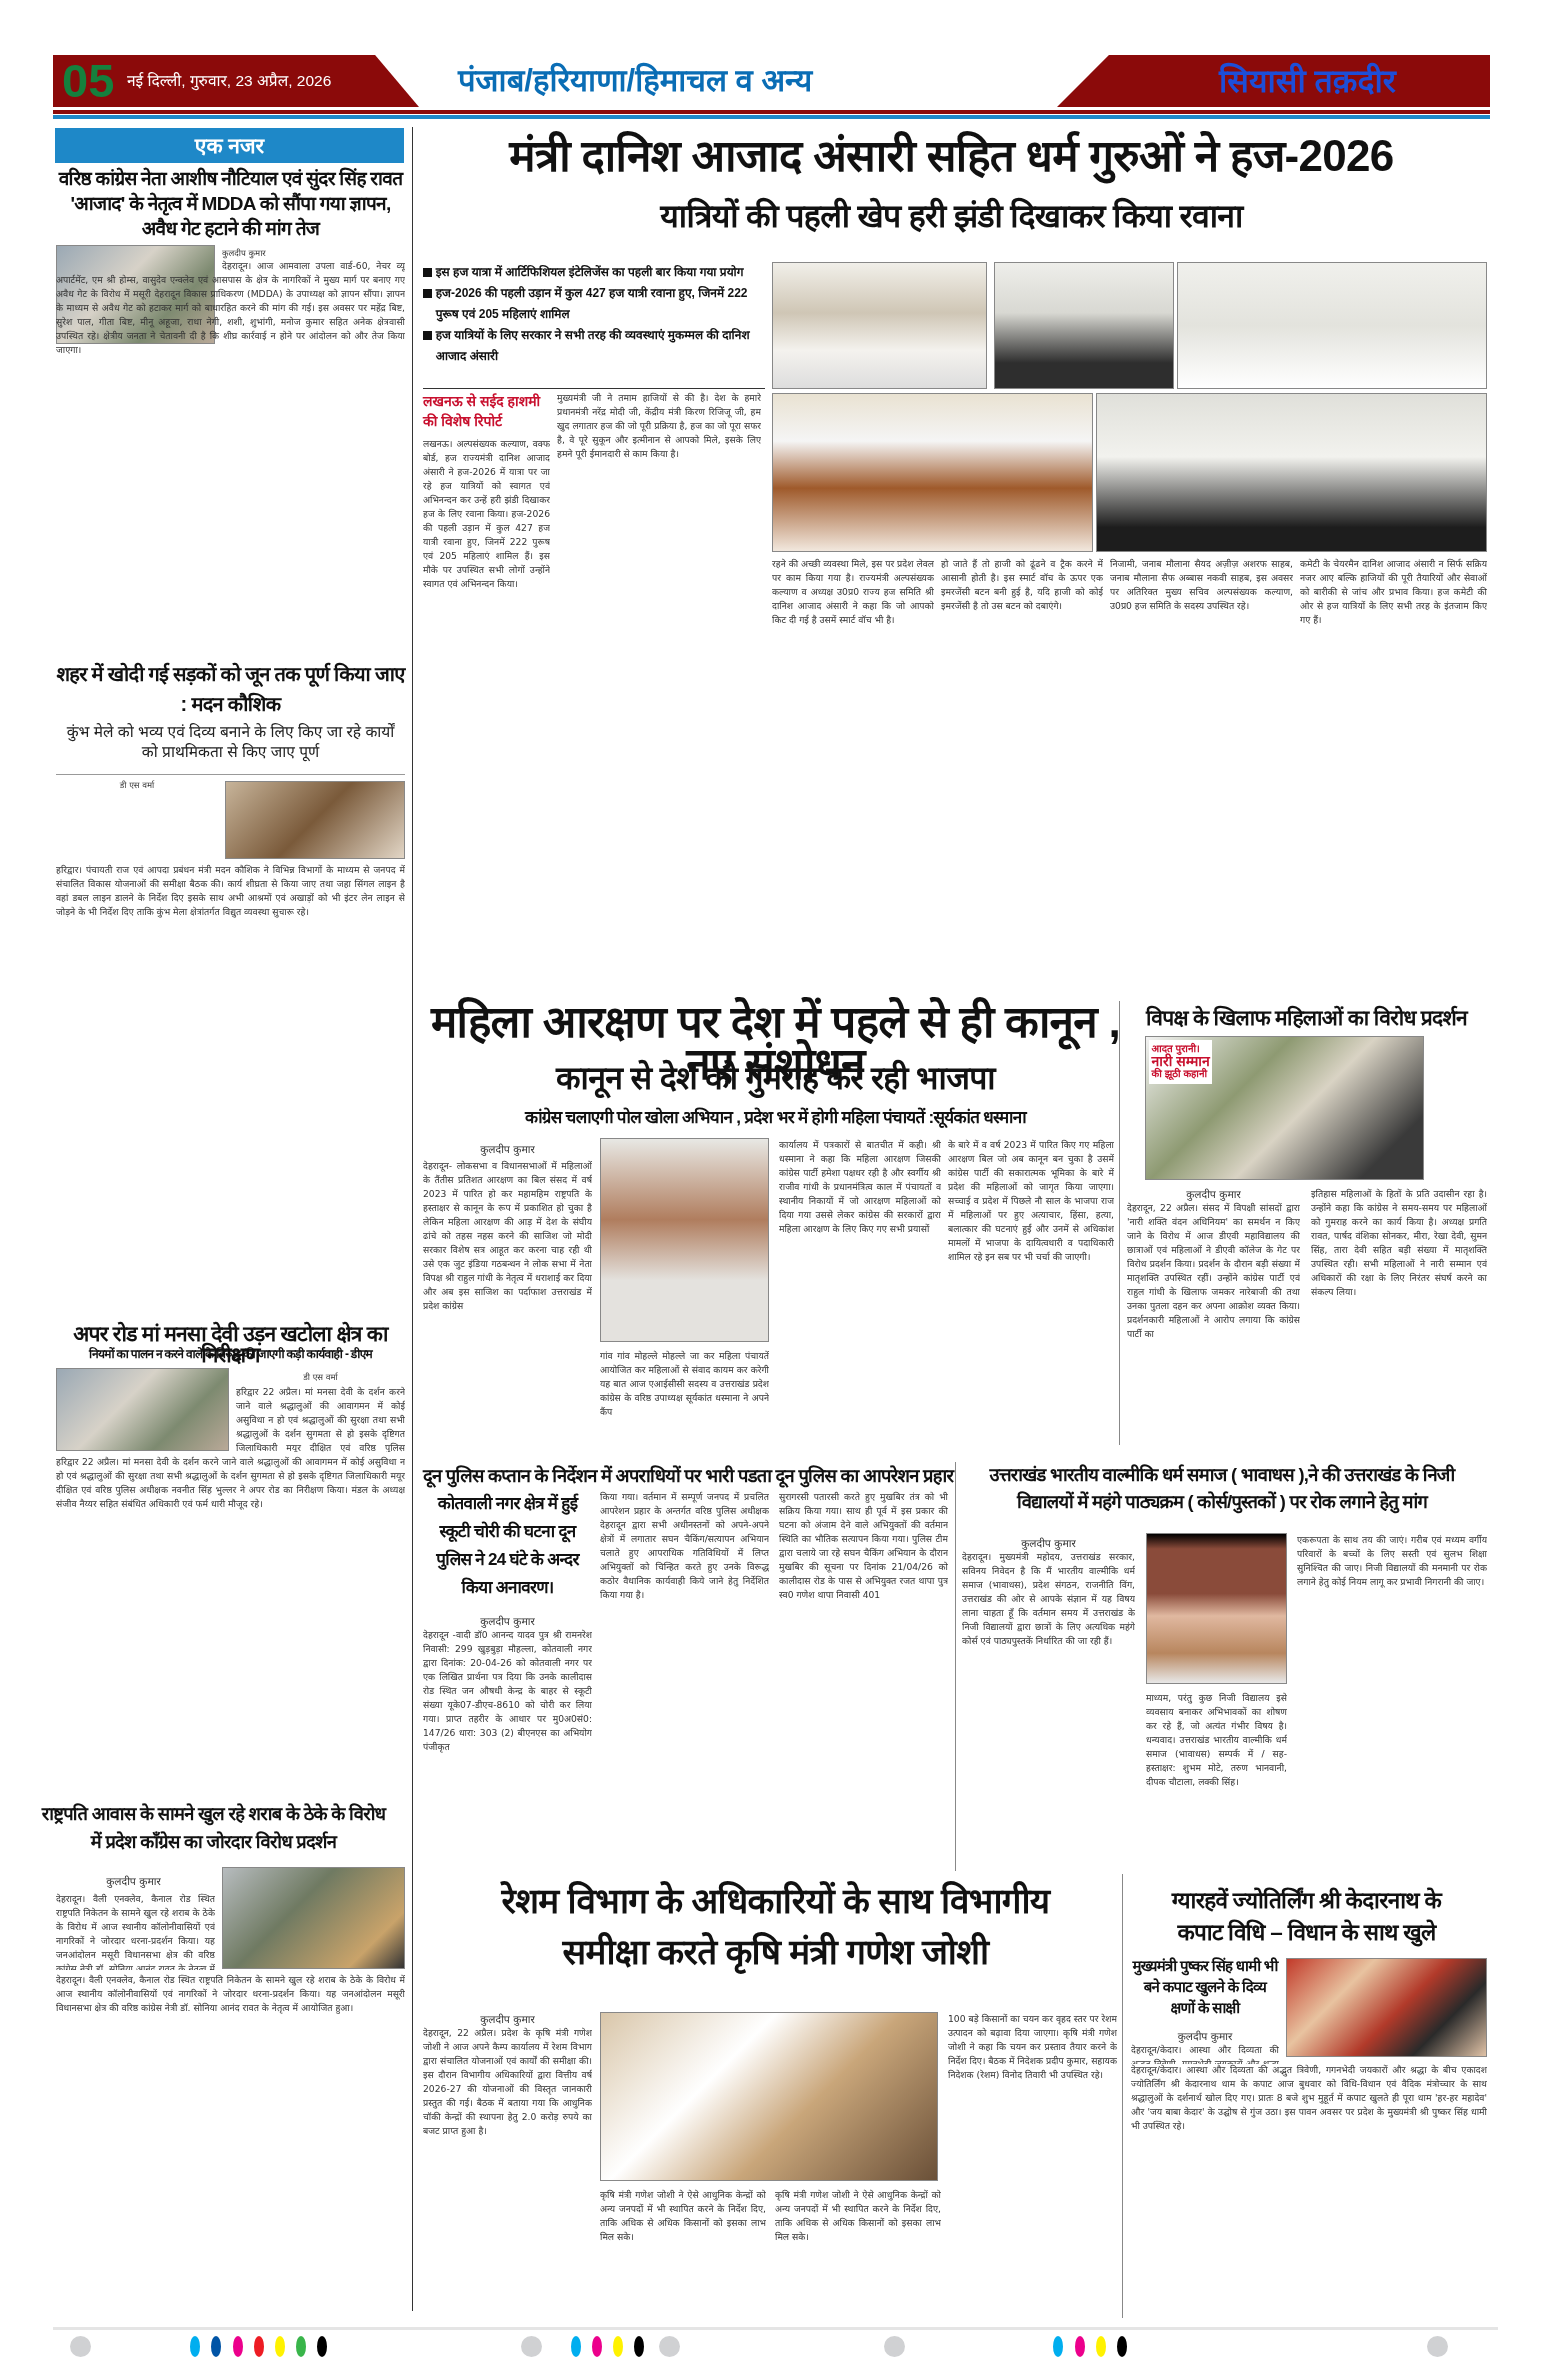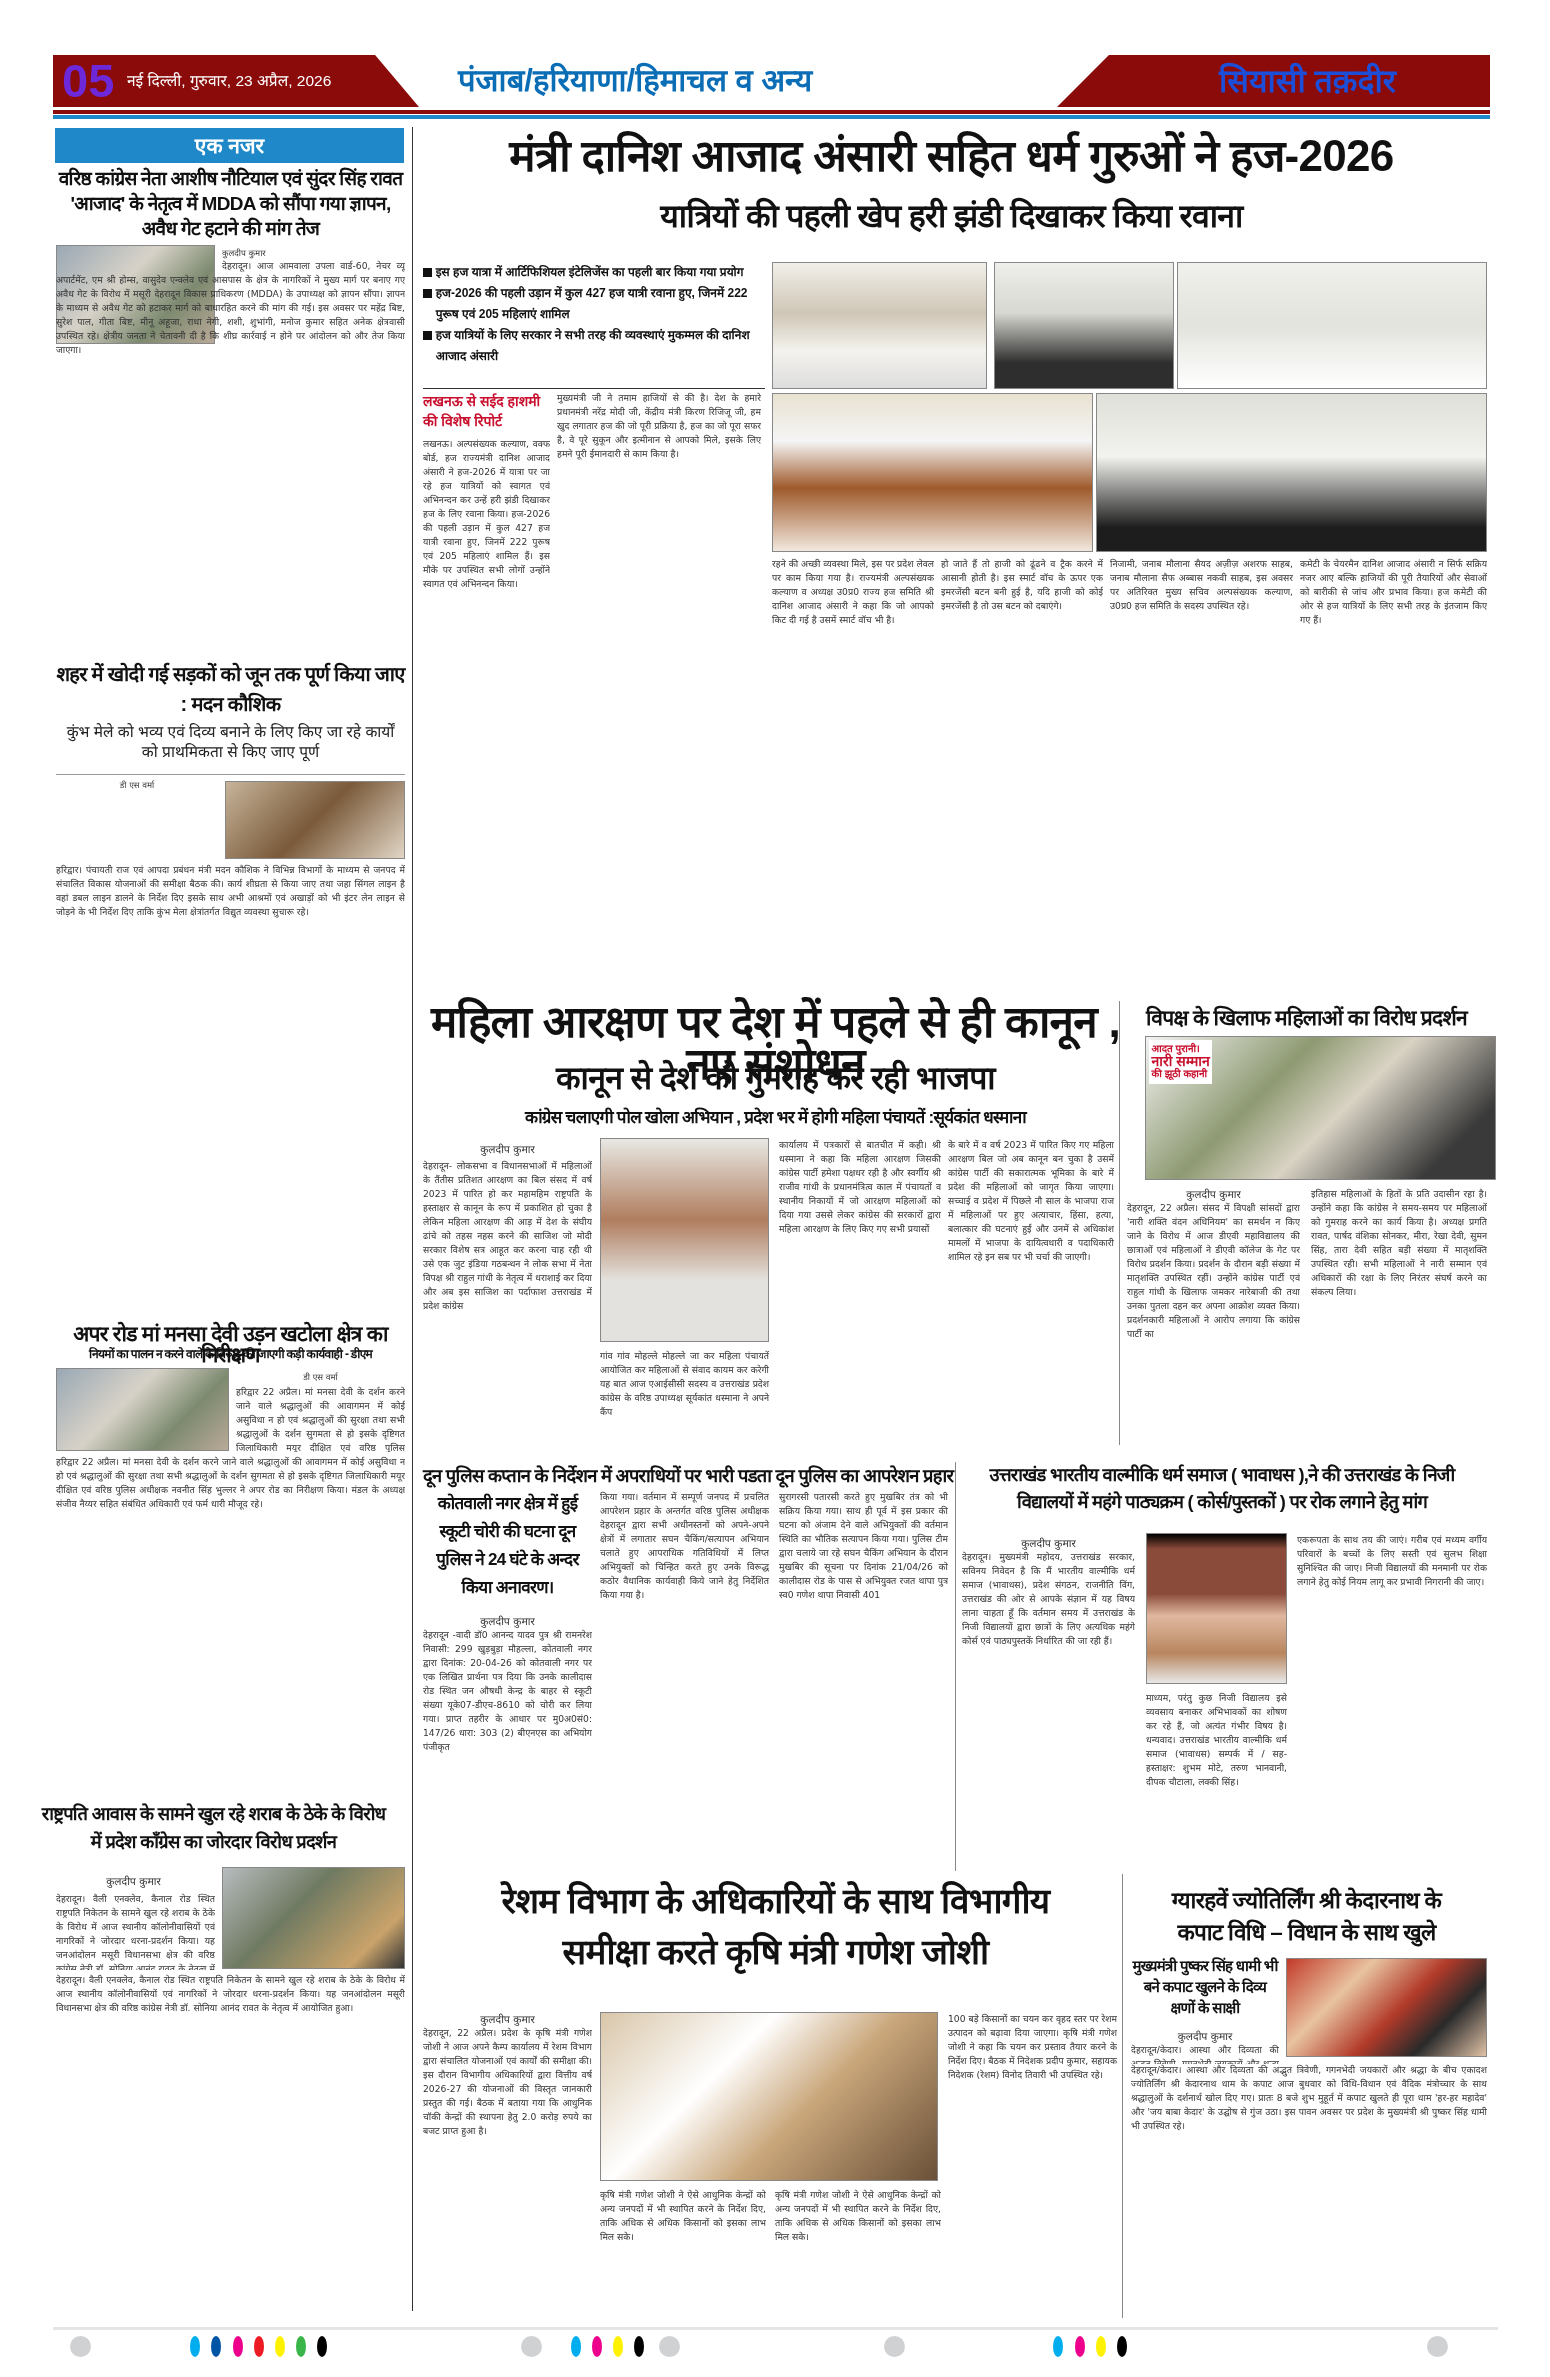--- a/index.html
+++ b/index.html
@@ -1,19 +1,19 @@
 <!DOCTYPE html>
 <html style="font-size:11.3px"><head>
 <meta charset="utf-8">
 <style>
 *{box-sizing:border-box;margin:0;padding:0}
 body{width:1550px;height:2377px;background:#fff;font-family:"DejaVu Sans",sans-serif;color:#222;position:relative;overflow:hidden}
 .abs{position:absolute}
 .hdr-left{left:53px;top:55px;width:366px;height:52px;background:#8b0a0a;clip-path:polygon(0 0,88% 0,100% 100%,0 100%)}
-.pgnum{left:62px;top:56px;font:bold 47px "Liberation Sans",sans-serif;color:#6d28d9;line-height:49px}
+.pgnum{left:62px;top:56px;font:bold 47px "Liberation Sans",sans-serif;color:#15803d;line-height:49px}
 .pgdate{left:127px;top:69px;font:15.5px "Liberation Sans",sans-serif;color:#fff}
 .sect{left:458px;top:58px;font:bold 31px "Liberation Sans",sans-serif;color:#0a6db5}
 .hdr-right{left:1057px;top:55px;width:433px;height:52px;background:#8b0a0a;clip-path:polygon(12% 0,100% 0,100% 100%,0 100%)}
 .brand{left:1219px;top:58px;font:bold 32px "Liberation Sans",sans-serif;color:#1d4ed8}
 .rule1{left:53px;top:110px;width:1437px;height:3.5px;background:#8b0a0a}
 .rule2{left:53px;top:115px;width:1437px;height:4.2px;background:#1e88c8}
 .col-rule{width:1.4px;background:#333}
 .eknazar{left:55px;top:128px;width:349px;height:35px;background:#1e88c8;color:#fff;font:bold 21px "Liberation Sans",sans-serif;text-align:center;line-height:35px}
 .h-big{font-family:"Liberation Sans",sans-serif;font-weight:bold;color:#111;text-align:center;letter-spacing:-0.7px}
 .body{font:9.2px "DejaVu Sans",sans-serif;line-height:14px;color:#333;text-align:justify;overflow:hidden}
@@ -95,21 +95,21 @@
 <div class="abs h-big" style="left:423px;top:1106px;width:705px;font-size:17px;line-height:24px">कांग्रेस चलाएगी पोल खोला अभियान , प्रदेश भर में होगी महिला पंचायतें :सूर्यकांत धस्माना</div>
 <div class="abs byline" style="left:423px;top:1142px;width:169px">कुलदीप कुमार</div>
 <div class="abs body" style="left:423px;top:1159px;width:169px;height:285px">देहरादून- लोकसभा व विधानसभाओं में महिलाओं के तैंतीस प्रतिशत आरक्षण का बिल संसद में वर्ष 2023 में पारित हो कर महामहिम राष्ट्रपति के हस्ताक्षर से कानून के रूप में प्रकाशित हो चुका है लेकिन महिला आरक्षण की आड़ में देश के संघीय ढांचे को तहस नहस करने की साजिश जो मोदी सरकार विशेष सत्र आहूत कर करना चाह रही थी उसे एक जुट इंडिया गठबन्धन ने लोक सभा में नेता विपक्ष श्री राहुल गांधी के नेतृत्व में धराशाई कर दिया और अब इस साजिश का पर्दाफाश उत्तराखंड में प्रदेश कांग्रेस</div>
 <div class="abs photo" style="left:600px;top:1138px;width:169px;height:204px;background:linear-gradient(180deg,#e8e8e4,#b07d5e 40%,#e4e2de 70%)"></div>
 <div class="abs body" style="left:600px;top:1349px;width:169px;height:95px">गांव गांव मोहल्ले मोहल्ले जा कर महिला पंचायतें आयोजित कर महिलाओं से संवाद कायम कर करेगी यह बात आज एआईसीसी सदस्य व उत्तराखंड प्रदेश कांग्रेस के वरिष्ठ उपाध्यक्ष सूर्यकांत धस्माना ने अपने कैंप</div>
 <div class="abs body" style="left:779px;top:1138px;width:162px;height:307px">कार्यालय में पत्रकारों से बातचीत में कही। श्री धस्माना ने कहा कि महिला आरक्षण जिसकी कांग्रेस पार्टी हमेशा पक्षधर रही है और स्वर्गीय श्री राजीव गांधी के प्रधानमंत्रित्व काल में पंचायतों व स्थानीय निकायों में जो आरक्षण महिलाओं को दिया गया उससे लेकर कांग्रेस की सरकारों द्वारा महिला आरक्षण के लिए किए गए सभी प्रयासों</div>
 <div class="abs body" style="left:948px;top:1138px;width:166px;height:307px">के बारे में व वर्ष 2023 में पारित किए गए महिला आरक्षण बिल जो अब कानून बन चुका है उसमें कांग्रेस पार्टी की सकारात्मक भूमिका के बारे में प्रदेश की महिलाओं को जागृत किया जाएगा। सच्चाई व प्रदेश में पिछले नौ साल के भाजपा राज में महिलाओं पर हुए अत्याचार, हिंसा, हत्या, बलात्कार की घटनाएं हुईं और उनमें से अधिकांश मामलों में भाजपा के दायित्वधारी व पदाधिकारी शामिल रहे इन सब पर भी चर्चा की जाएगी।</div>
 
 <div class="abs col-rule" style="left:1119px;top:1001px;height:444px;width:0.7px;background:#888"></div>
 <div class="abs h-big" style="left:1127px;top:1004px;width:359px;font-size:21px;line-height:28px">विपक्ष के खिलाफ महिलाओं का विरोध प्रदर्शन</div>
-<div class="abs photo" style="left:1145px;top:1036px;width:351px;height:144px;background:linear-gradient(135deg,#f3f3f3,#8e9a72 35%,#d9d3c4 55%,#3a3a3a 85%)">
+<div class="abs photo" style="left:1145px;top:1036px;width:279px;height:144px;background:linear-gradient(135deg,#f3f3f3,#8e9a72 35%,#d9d3c4 55%,#3a3a3a 85%)">
   <div style="position:absolute;left:2.8px;top:2.8px;background:#fff;padding:2.8px;font:bold 10px 'Liberation Sans',sans-serif;color:#c8102e;line-height:12.7px">
     <div>आदत पुरानी।</div>
     <div style="font-size:14px">नारी सम्मान</div>
     <div>की झूठी कहानी</div>
   </div>
 </div>
 <div class="abs byline" style="left:1127px;top:1187px;width:173px">कुलदीप कुमार</div>
 <div class="abs body" style="left:1127px;top:1201px;width:173px;height:243px">देहरादून, 22 अप्रैल। संसद में विपक्षी सांसदों द्वारा 'नारी शक्ति वंदन अधिनियम' का समर्थन न किए जाने के विरोध में आज डीएवी महाविद्यालय की छात्राओं एवं महिलाओं ने डीएवी कॉलेज के गेट पर विरोध प्रदर्शन किया। प्रदर्शन के दौरान बड़ी संख्या में मातृशक्ति उपस्थित रहीं। उन्होंने कांग्रेस पार्टी एवं राहुल गांधी के खिलाफ जमकर नारेबाजी की तथा उनका पुतला दहन कर अपना आक्रोश व्यक्त किया। प्रदर्शनकारी महिलाओं ने आरोप लगाया कि कांग्रेस पार्टी का</div>
 <div class="abs body" style="left:1311px;top:1187px;width:176px;height:257px">इतिहास महिलाओं के हितों के प्रति उदासीन रहा है। उन्होंने कहा कि कांग्रेस ने समय-समय पर महिलाओं को गुमराह करने का कार्य किया है। अध्यक्ष प्रगति रावत, पार्षद वंशिका सोनकर, मीरा, रेखा देवी, सुमन सिंह, तारा देवी सहित बड़ी संख्या में मातृशक्ति उपस्थित रही। सभी महिलाओं ने नारी सम्मान एवं अधिकारों की रक्षा के लिए निरंतर संघर्ष करने का संकल्प लिया।</div>
 

